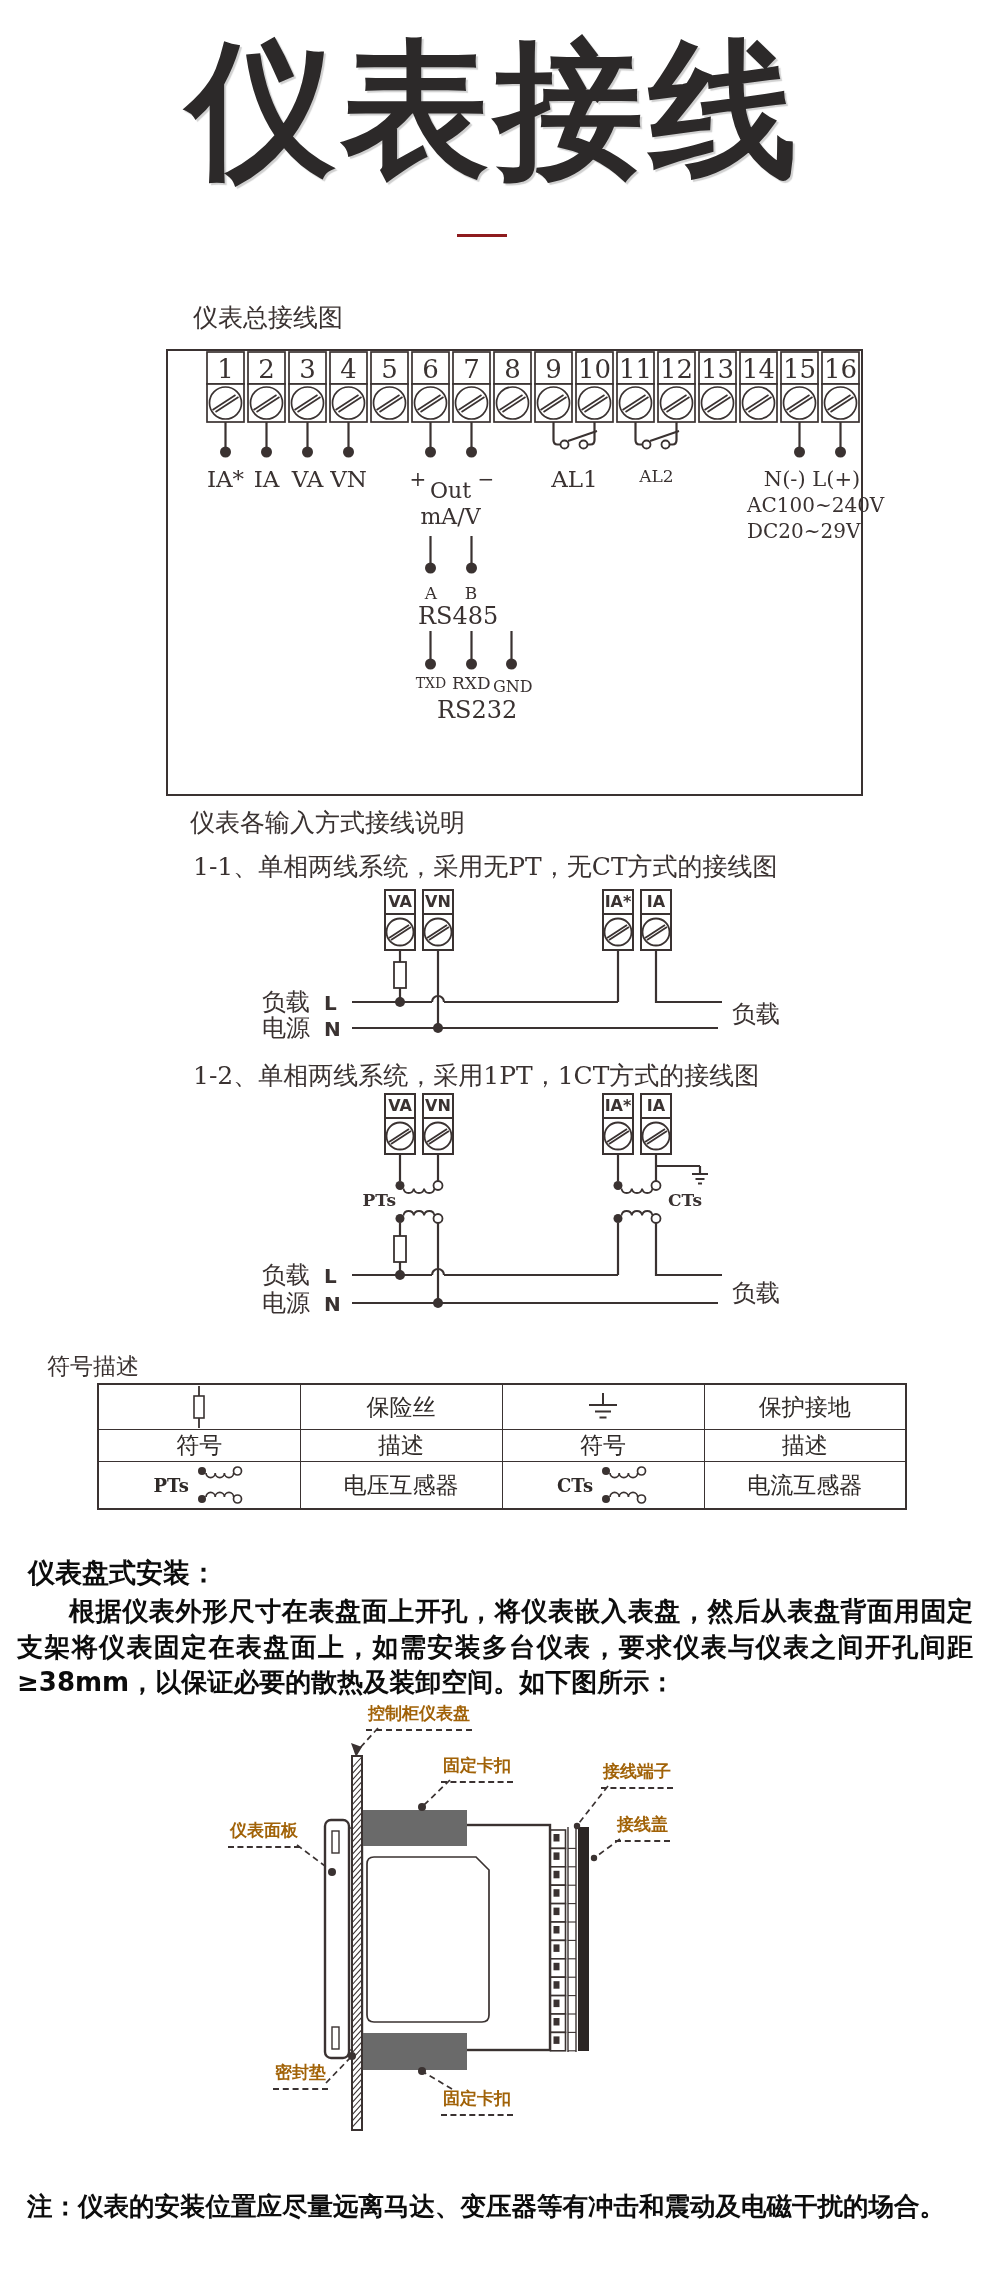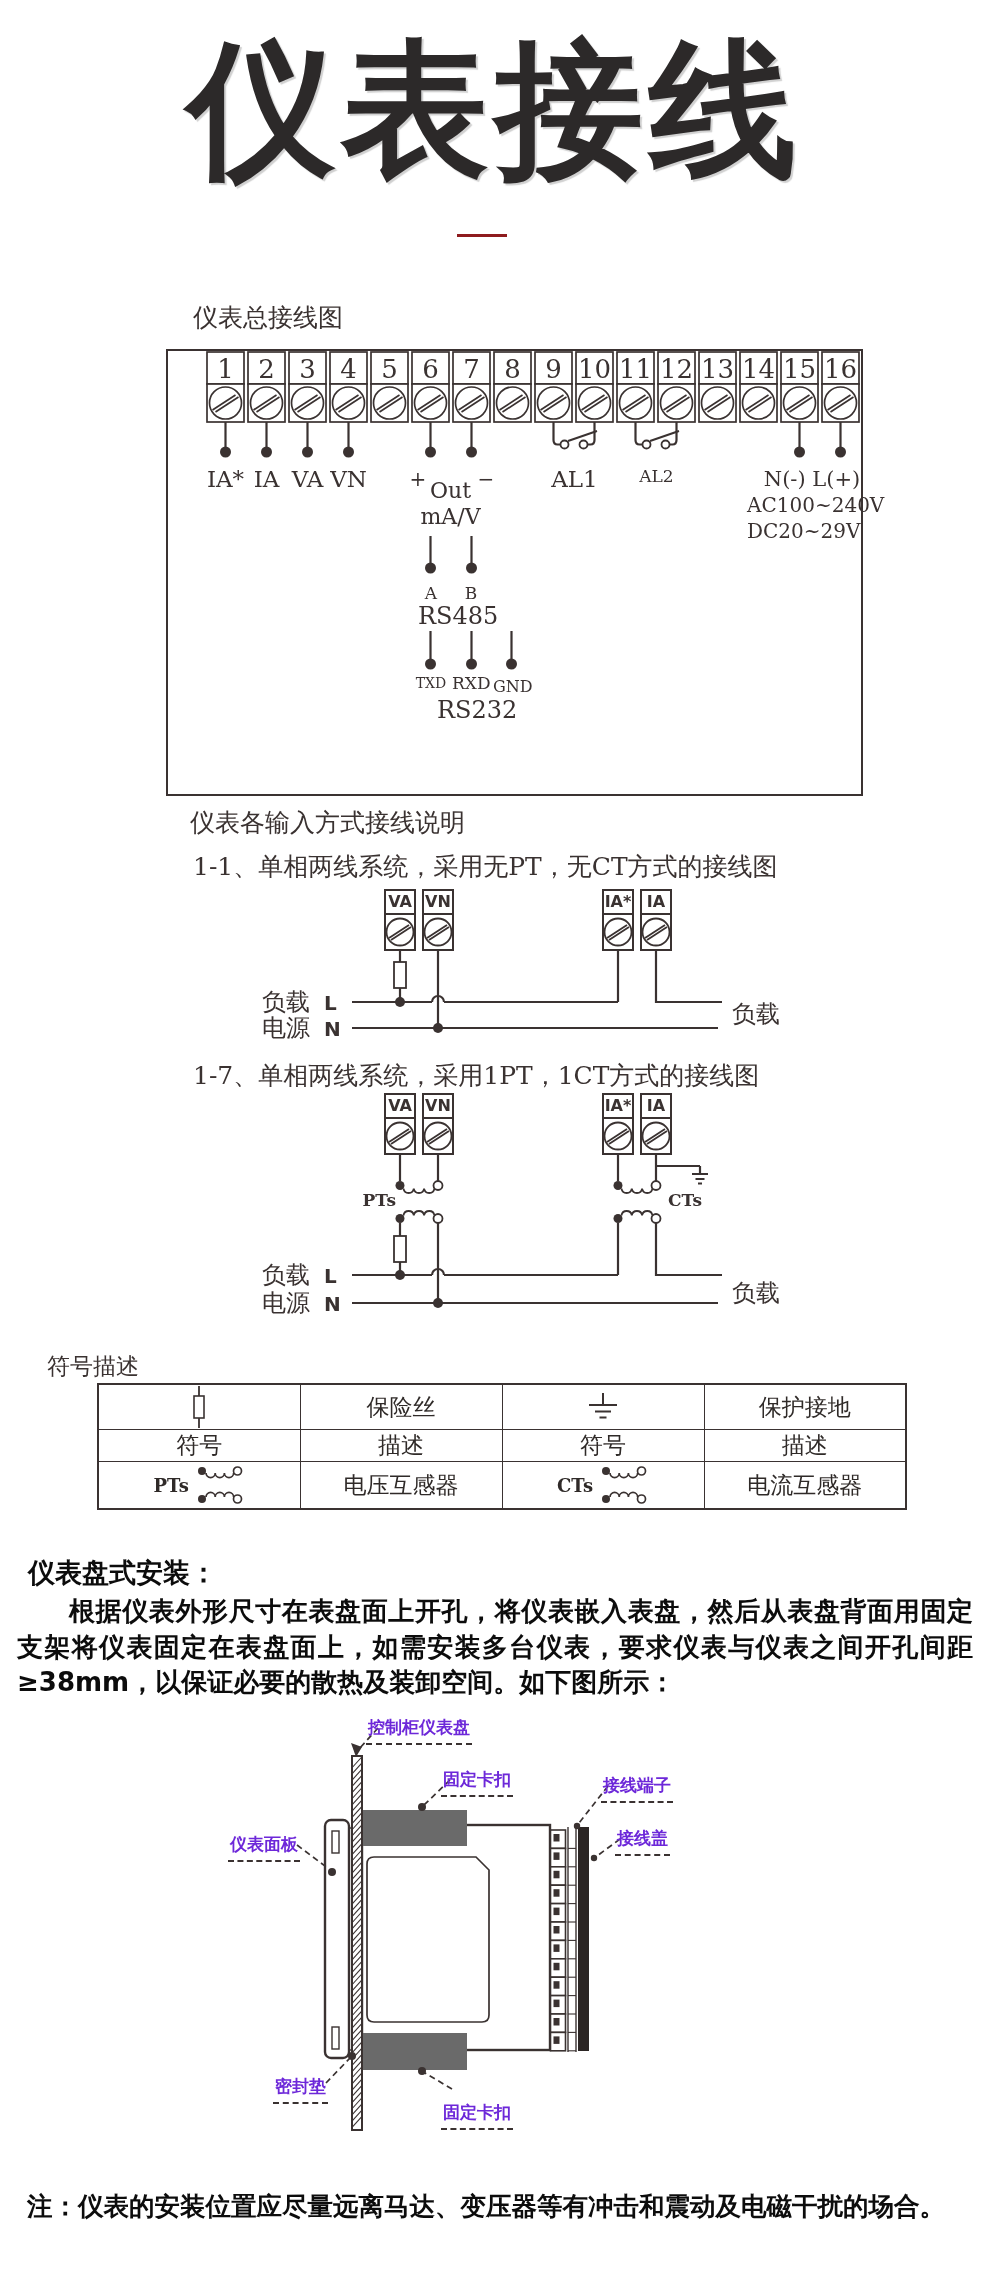--- a/index.html
+++ b/index.html
@@ -11,21 +11,21 @@
          font-weight:900;letter-spacing:6px;color:#2c2929;line-height:1;
          text-shadow:2px 2px 1px rgba(120,120,120,.35);}
   #red-rule{position:absolute;left:457px;top:234px;width:50px;height:3px;background:#8e1b1e;}
   .h-sec{font-size:25px;color:#3a3231;font-family:"DejaVu Serif","Liberation Serif",serif;white-space:nowrap;}
   .dlab{font-family:"DejaVu Serif","Liberation Serif",serif;color:#3a3231;white-space:nowrap;}
   .tlab{font-size:16px;font-weight:bold;color:#3a3231;text-align:center;line-height:22px;height:22px;}
   .lnrow{display:flex;align-items:baseline;}
   .lnrow .cjk{font-size:24px;font-family:"DejaVu Serif","Liberation Serif",serif;}
   .lnrow .ltr{font-size:20px;font-weight:bold;margin-left:14px;}
   .callout{font-size:17px;font-weight:bold;font-family:"DejaVu Serif","Liberation Serif",serif;
-           color:#6d28d9;border-bottom:2px dashed #3a3231;padding:0 2px 4px 2px;white-space:nowrap;margin-top:14px;}
+           color:#a16207;border-bottom:2px dashed #3a3231;padding:0 2px 4px 2px;white-space:nowrap;}
   #symbol-table{position:absolute;left:97px;top:1383px;border-collapse:collapse;table-layout:fixed;
                 font-family:"DejaVu Serif","Liberation Serif",serif;font-size:23px;color:#2f2a28;}
   #symbol-table th,#symbol-table td{border:1.6px solid #3a3231;text-align:center;vertical-align:middle;
                 font-weight:normal;padding:0;}
   #symbol-table{border:2.5px solid #3a3231;}
   .symcell{display:flex;align-items:center;justify-content:center;gap:6px;}
   .bold-txt{color:#0c0c0c;font-weight:bold;}
   #para{font-size:26px;line-height:35.5px;text-indent:2em;color:#0c0c0c;font-weight:bold;text-align:justify;}
   svg{display:block;}
 </style>
@@ -419,21 +419,21 @@
   <div class="abs lnrow" style="left:262px;top:986px">
     <span class="cjk">负载</span>
     <span class="ltr">L</span>
   </div>
   <div class="abs lnrow" style="left:262px;top:1012px">
     <span class="cjk">电源</span>
     <span class="ltr">N</span>
   </div>
   <div class="abs dlab" style="left:732px;top:998px;font-size:24px">负载</div>
 
-  <div class="abs h-sec" style="left:193px;top:1059px">1-7、单相两线系统，采用1PT，1CT方式的接线图</div>
+  <div class="abs h-sec" style="left:193px;top:1059px">1-2、单相两线系统，采用1PT，1CT方式的接线图</div>
 
   <div class="abs tlab" style="left:385px;top:1095px;width:30px">VA</div>
   <div class="abs tlab" style="left:423px;top:1095px;width:30px">VN</div>
   <div class="abs tlab" style="left:603px;top:1095px;width:30px">IA*</div>
   <div class="abs tlab" style="left:641px;top:1095px;width:30px">IA</div>
   <div class="abs dlab" style="left:356px;top:1190px;width:40px;text-align:right;font-size:17px;font-weight:bold">PTs</div>
   <div class="abs dlab" style="left:668px;top:1190px;width:40px;font-size:17px;font-weight:bold">CTs</div>
   <div class="abs lnrow" style="left:262px;top:1259px">
     <span class="cjk">负载</span>
     <span class="ltr">L</span>

